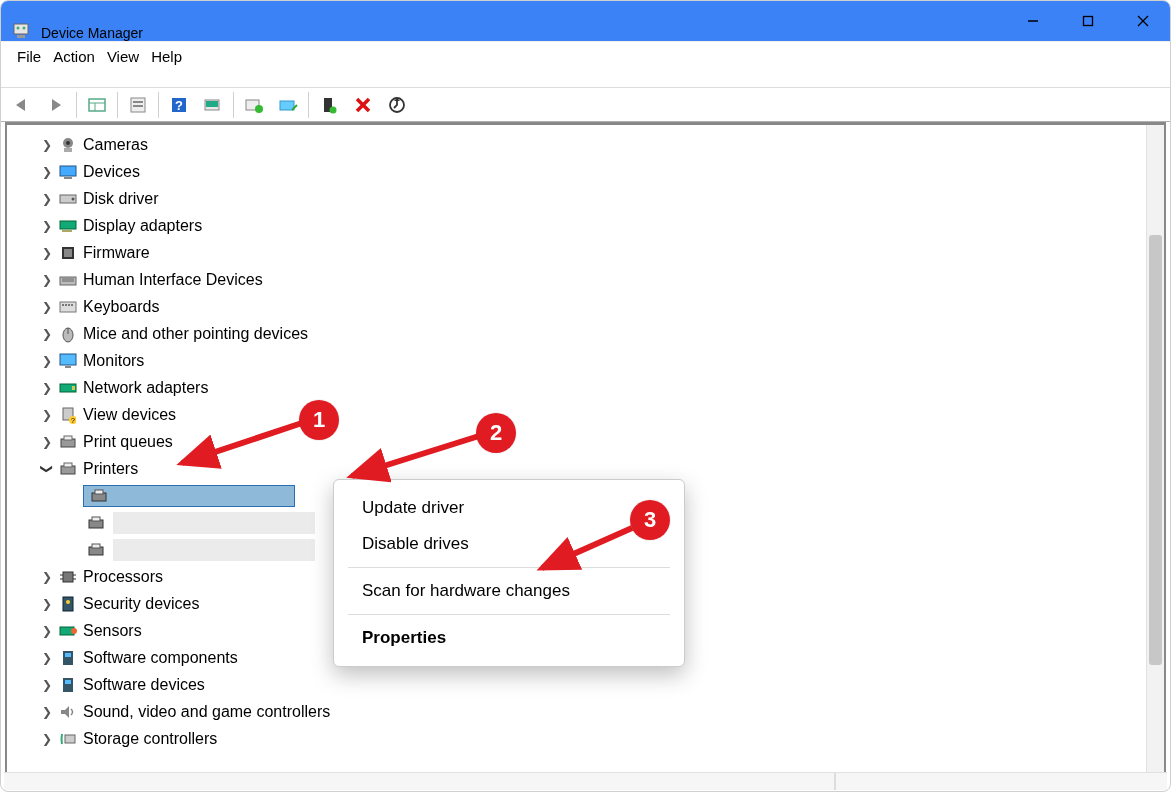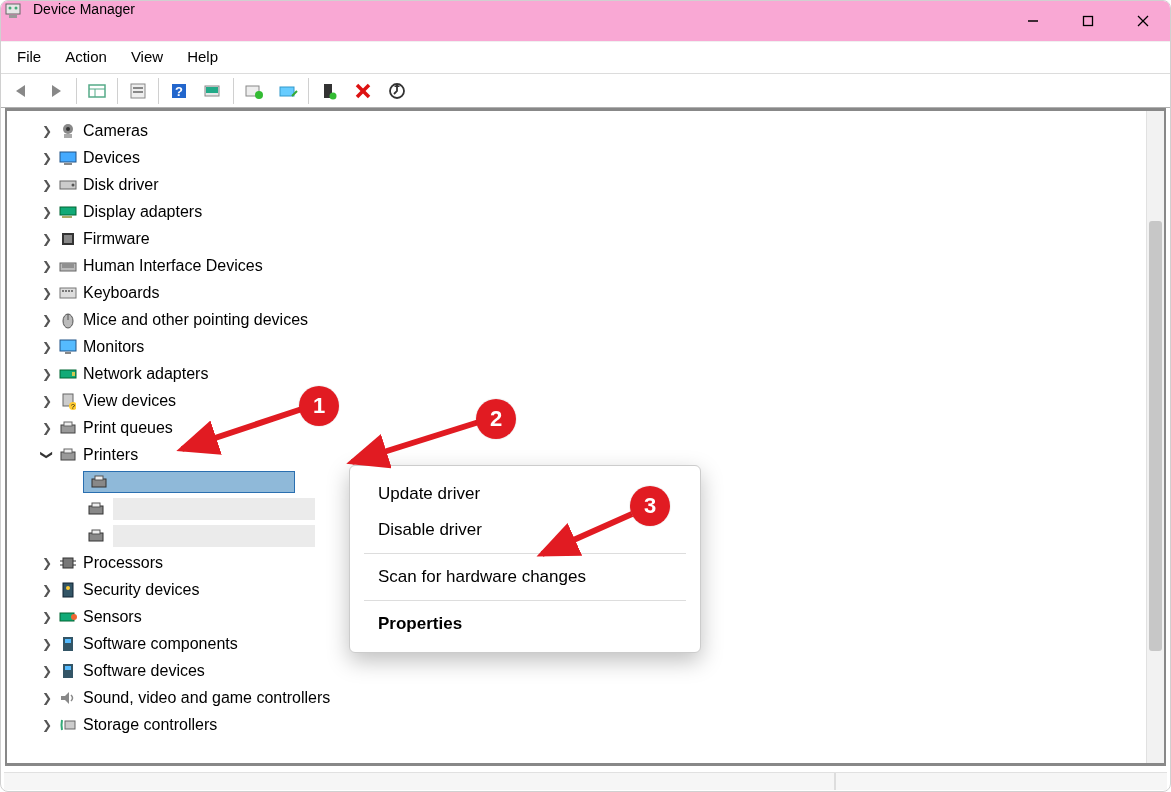--- a/index.html
+++ b/index.html
@@ -10,33 +10,33 @@
     background: #fff;
     width: 1171px;
     height: 792px;
     position: relative;
     overflow: hidden;
     border-radius: 8px;
     border: 1px solid #d0d0d0;
   }
   .titlebar {
     display: flex;
-    align-items: flex-start;
+    align-items: flex-end;
     height: 40px;
-    padding: 0 0 0 2px;
-    background: #f9a8d4;
+    padding: 0 0 0 10px;
+    background: #3b82f6;
   }
   .titlebar .app-icon { width:20px; height:20px; display:inline-flex; align-items:center; justify-content:center; margin-right:10px;}
   .titlebar .title { font-size: 14px; color:#000; }
   .titlebar .spacer { flex:1; }
   .win-btn { width:55px; height:40px; display:flex; align-items:center; justify-content:center; color:#000;}
   .menubar {
     display:flex;
-    gap: 16px;
-    padding: 4px 12px 6px 12px;
+    gap: 4px;
+    padding: 4px 12px 20px 12px;
     font-size: 15px;
     border-top:1px solid #f0f0f0;
     border-bottom:1px solid #dcdcdc;
   }
   .menubar .menu-item { padding:2px 4px; }
   .toolbar {
     display:flex;
     align-items:center;
     height: 34px;
     padding: 0 4px;
@@ -95,21 +95,21 @@
   }
   .child-dim {
     background: #ebebeb;
     height:22px;
     width:202px;
     display:flex; align-items:center;
     margin-left:2px;
   }
   .context-menu {
     position:absolute;
-    left: 342px;
+    left: 326px;
     top: 354px;
     width: 352px;
     background:#fff;
     border:1px solid #ccc;
     border-radius:6px;
     box-shadow: 0 8px 22px rgba(0,0,0,.25);
     padding: 10px 0;
     font-size:17px;
   }
   .cm-item { padding: 8px 28px; }
@@ -555,21 +555,21 @@
             <rect x="6" y="4" width="10" height="8" fill="#ccc" stroke="#666"></rect>
           </svg>
         </span>
       <span class="label">Storage controllers</span>
     </div>
 
   </div>
 
   <div class="context-menu">
     <div class="cm-item">Update driver</div>
-    <div class="cm-item">Disable driver</div>
+    <div class="cm-item">Disable drives</div>
     <div class="cm-sep"></div>
     <div class="cm-item">Scan for hardware changes</div>
     <div class="cm-sep"></div>
     <div class="cm-item cm-bold">Properties</div>
   </div>
 
   <div class="callout" style="left:292px; top:275px;">1</div>
   <div class="callout" style="left:469px; top:288px;">2</div>
   <div class="callout" style="left:623px; top:375px;">3</div>
 

